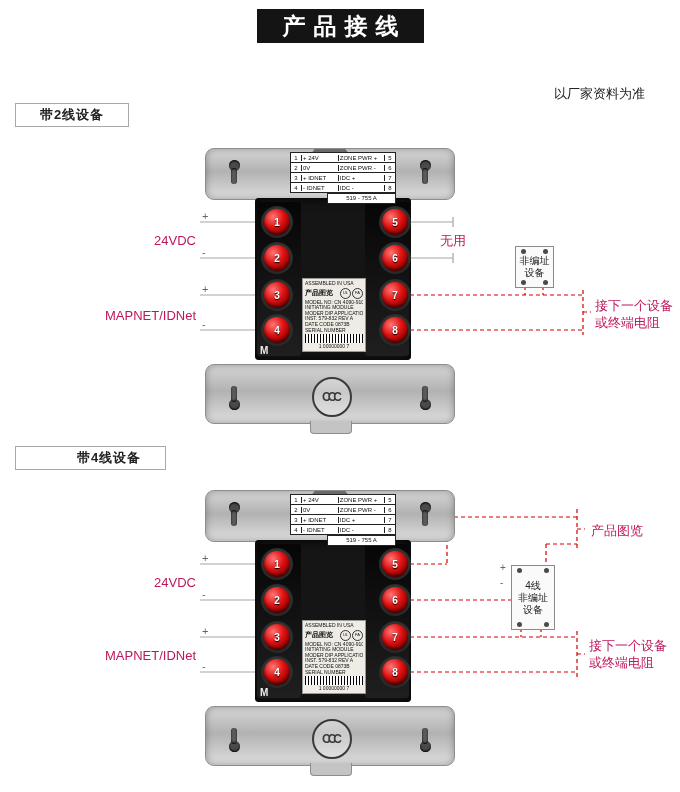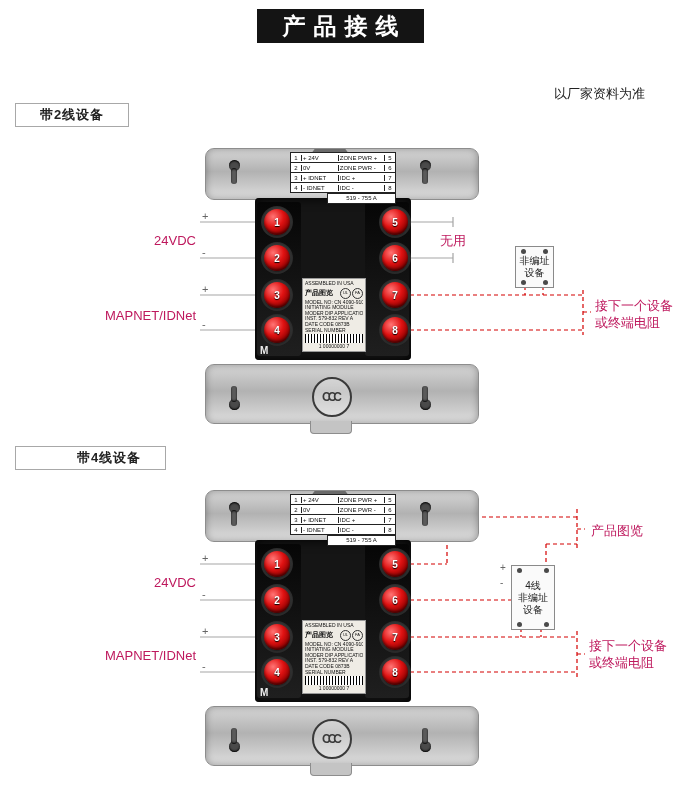--- a/index.html
+++ b/index.html
@@ -19,21 +19,21 @@
 
   
   .section-label{position:absolute;left:15px;width:112px;height:22px;border:1px solid #a8a8a8;
                  display:flex;align-items:center;justify-content:center;font-size:13px;letter-spacing:1px;font-weight:bold;}
   .section-label.s1{top:103px;} .section-label.s2{top:446px;padding-left:37px;}
 
   
   .module{position:absolute;left:205px;width:250px;height:292px;z-index:2;}
   .module.m1{top:148px;} .module.m2{top:490px;}
   .bracket{position:absolute;left:0;width:248px;background:linear-gradient(180deg,#d6d6d6,#b2b2b2 45%,#dedede);
-           border:1px solid #8d8d8d;border-radius:9px;box-shadow:inset 0 0 7px rgba(0,0,0,.3);padding-left:24px;}
+           border:1px solid #8d8d8d;border-radius:9px;box-shadow:inset 0 0 7px rgba(0,0,0,.3);}
   .bracket.top{top:0;height:50px;}
   .bracket.bottom{top:216px;height:58px;}
   .keyhole{position:absolute;width:13px;height:26px;}
   .keyhole::before{content:"";position:absolute;left:1px;top:0;width:11px;height:11px;border-radius:50%;
                    background:#4a4a4a;box-shadow:inset 0 1px 2px #000;}
   .keyhole::after{content:"";position:absolute;left:3px;top:8px;width:6px;height:16px;border-radius:3px;
                   background:#5a5a5a;box-shadow:inset 0 1px 2px #000;}
   .kh-tl{left:22px;top:11px;} .kh-tr{left:213px;top:11px;}
   .kh-bl{left:22px;top:19px;transform:scaleY(-1);} .kh-br{left:213px;top:19px;transform:scaleY(-1);}
   .notch{position:absolute;left:102px;top:0;width:44px;height:9px;background:#6a6a6a;

